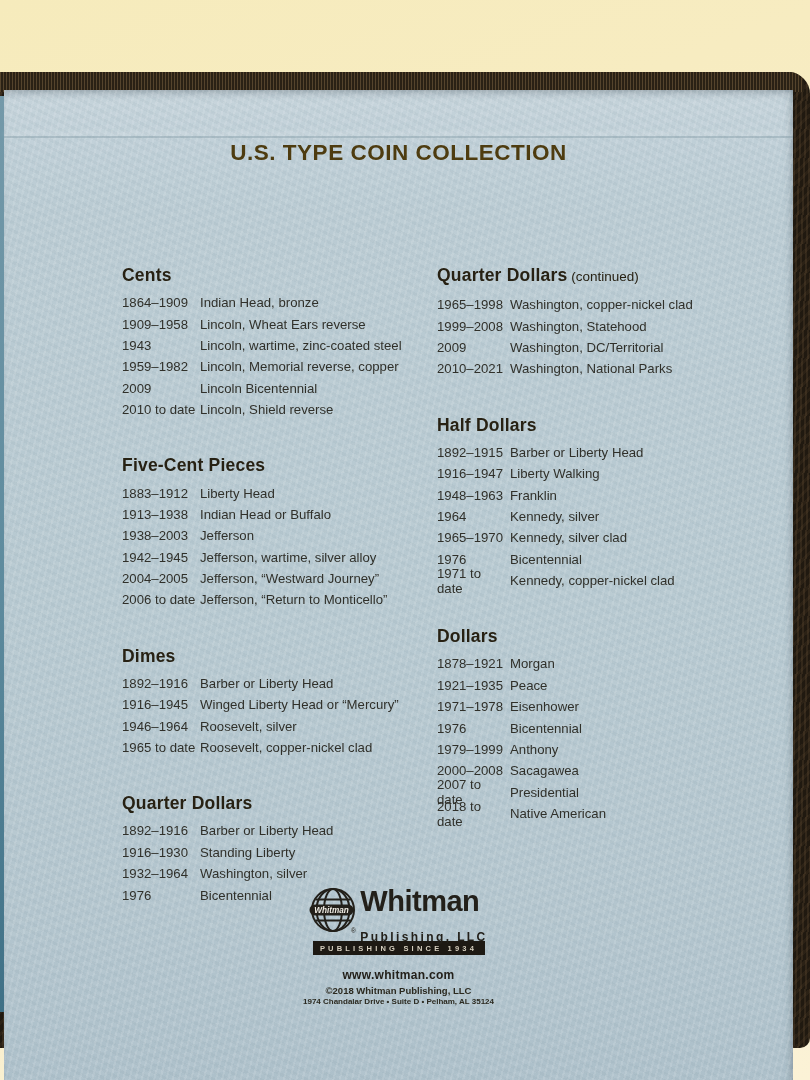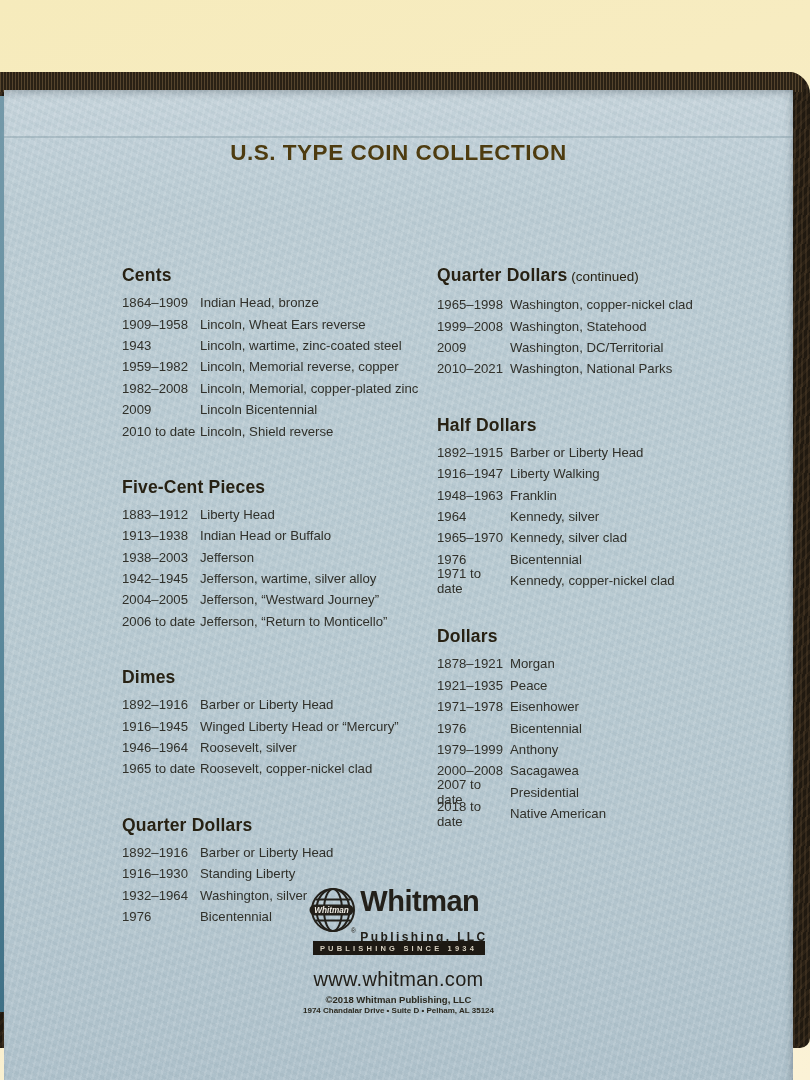--- a/index.html
+++ b/index.html
@@ -75,21 +75,21 @@
     top:796px;width:300px;text-align:center;color:#23201a;
   }
   .logo-row{display:flex;justify-content:center;align-items:flex-start;gap:3px;}
   .logo-text{text-align:left;padding-top:2px;}
   .logo-name{font-size:29px;font-weight:bold;letter-spacing:-.5px;line-height:27px;}
   .logo-sub{font-size:12px;font-weight:bold;letter-spacing:2.4px;margin-top:15px;}
   .banner{
     margin:-3px auto 13px;width:172px;background:#1d1913;color:#d6cfbf;
     font-size:7.5px;font-weight:bold;letter-spacing:3.2px;padding:2.5px 0 2px;
   }
-  .website{font-size:20px;font-weight:normal;margin-top:3px;letter-spacing:.3px;}
+  .website{font-size:12px;font-weight:bold;margin-top:3px;letter-spacing:.3px;}
   .copyright{font-size:9.5px;font-weight:bold;margin-top:3px;color:#2b291f;}
   .address{font-size:8px;font-weight:bold;margin-top:1px;color:#2b291f;}
 </style>
 </head>
 <body>
 
 <div class="binder"></div>
 <div class="binder-fringe"></div>
 <div class="page-left-edge"></div>
 <div class="cover-band"></div>
@@ -112,24 +112,20 @@
           <span class="years">1909–1958</span>
           <span class="type">Lincoln, Wheat Ears reverse</span>
         </div>
         <div class="row">
           <span class="years">1943</span>
           <span class="type">Lincoln, wartime, zinc-coated steel</span>
         </div>
         <div class="row">
           <span class="years">1959–1982</span>
           <span class="type">Lincoln, Memorial reverse, copper</span>
-        </div>
-        <div class="row">
-          <span class="years">1982–2008</span>
-          <span class="type">Lincoln, Memorial, copper-plated zinc</span>
         </div>
         <div class="row">
           <span class="years">2009</span>
           <span class="type">Lincoln Bicentennial</span>
         </div>
         <div class="row">
           <span class="years">2010 to date</span>
           <span class="type">Lincoln, Shield reverse</span>
         </div>
       </div>

